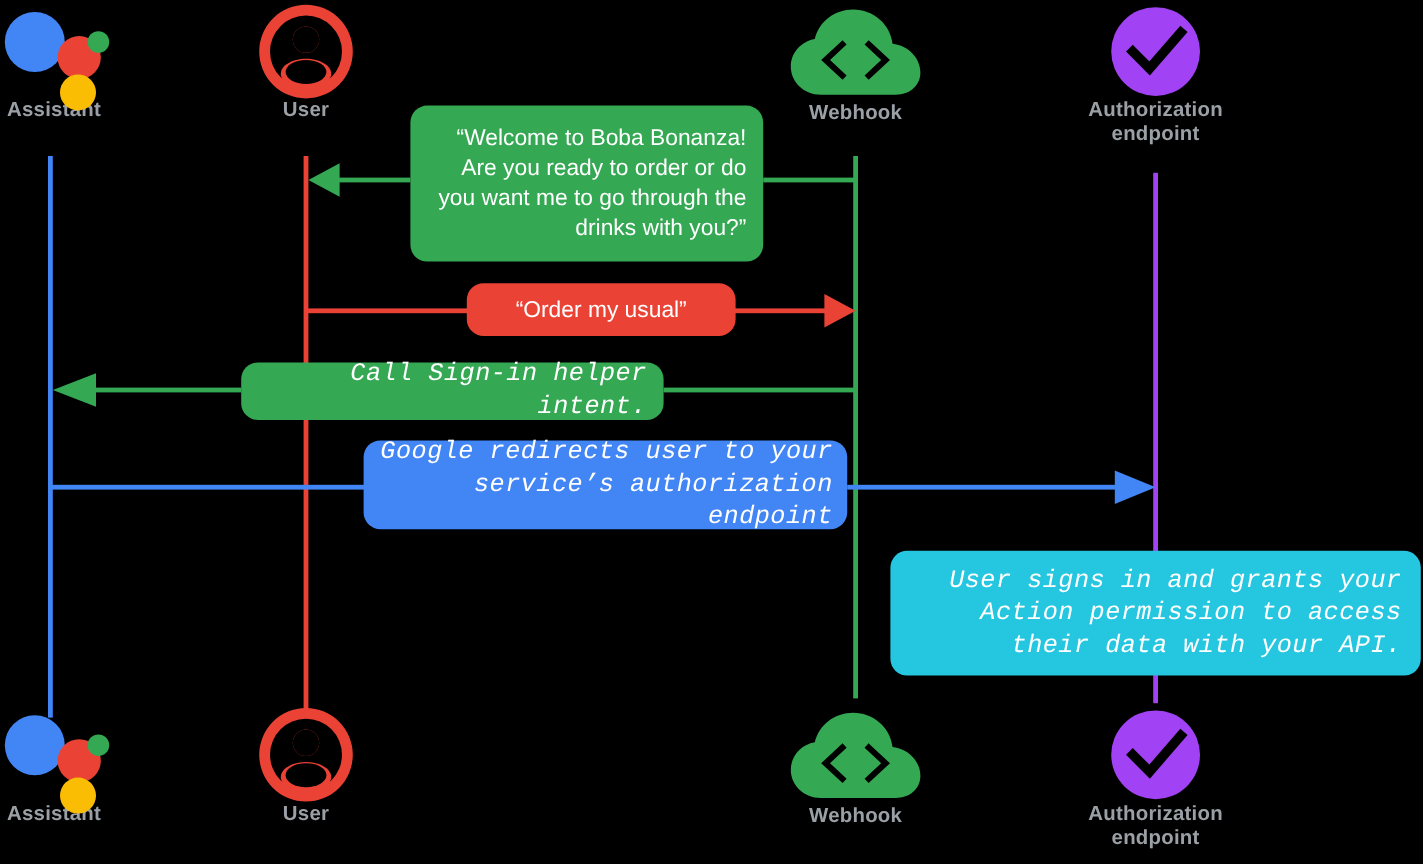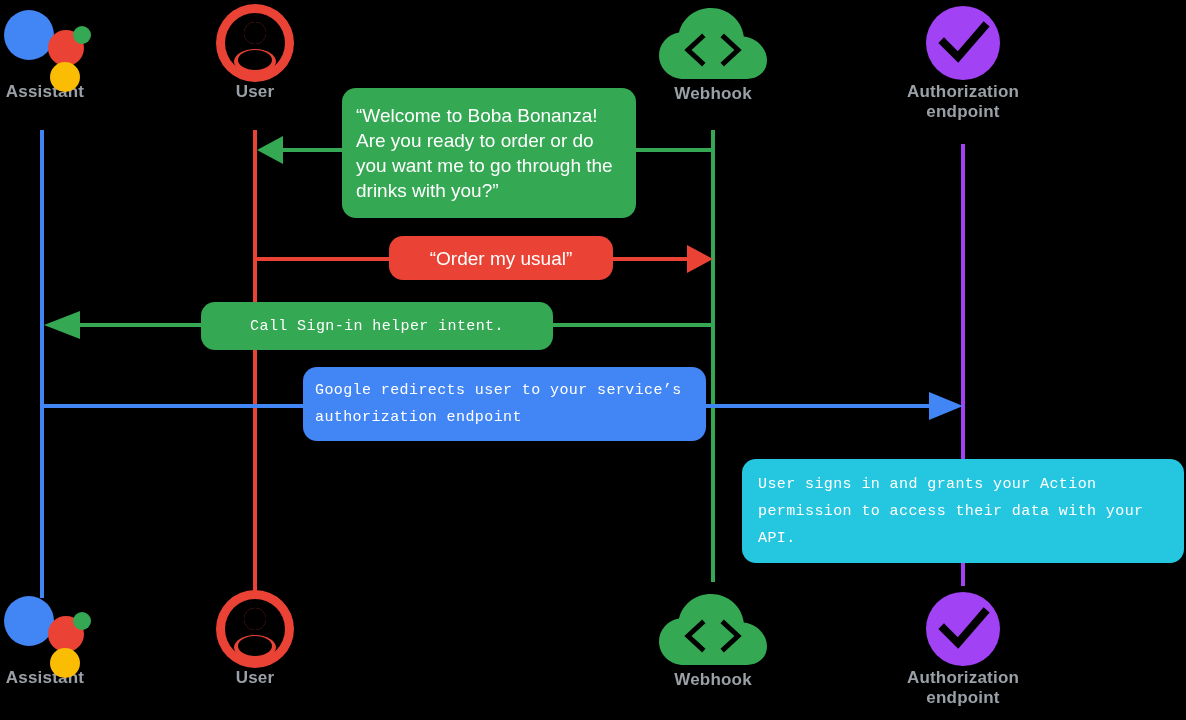--- a/index.html
+++ b/index.html
@@ -4,23 +4,23 @@
 <style>
   html,body{margin:0;padding:0;background:#000;}
   body{width:1186px;height:720px;overflow:hidden;font-family:"Liberation Sans",sans-serif;}
   #stage{position:relative;width:1186px;height:720px;background:#000;}
 
   .lifeline{position:absolute;width:4px;border-radius:0;}
   .actor{position:absolute;text-align:center;}
   .actor-label{color:#9aa0a6;font-weight:bold;font-size:17px;line-height:20px;letter-spacing:.2px;white-space:pre-line;}
   .icon-wrap{position:relative;height:78px;display:flex;align-items:center;justify-content:center;}
 
-  .bubble{position:absolute;border-radius:14px;color:#fff;display:flex;align-items:center;justify-content:center;text-align:left;box-sizing:border-box;}
+  .bubble{position:absolute;border-radius:14px;color:#fff;display:flex;align-items:center;justify-content:center;text-align:right;box-sizing:border-box;}
   .bubble.sans{font-family:"Liberation Sans",sans-serif;font-size:19px;line-height:25px;}
-  .bubble.mono{font-family:"Liberation Mono",monospace;font-size:15px;line-height:27px;letter-spacing:.4px;}
+  .bubble.mono{font-family:"Liberation Mono",monospace;font-style:italic;font-size:21px;line-height:27px;letter-spacing:.4px;}
 
   .seg{position:absolute;height:4px;}
   .arrowhead{position:absolute;width:0;height:0;}
   .arrow-left{border-top:14px solid transparent;border-bottom:14px solid transparent;}
   .arrow-right{border-top:14px solid transparent;border-bottom:14px solid transparent;}
 
   svg{display:block;overflow:visible;}
 </style>
 </head>
 <body>

